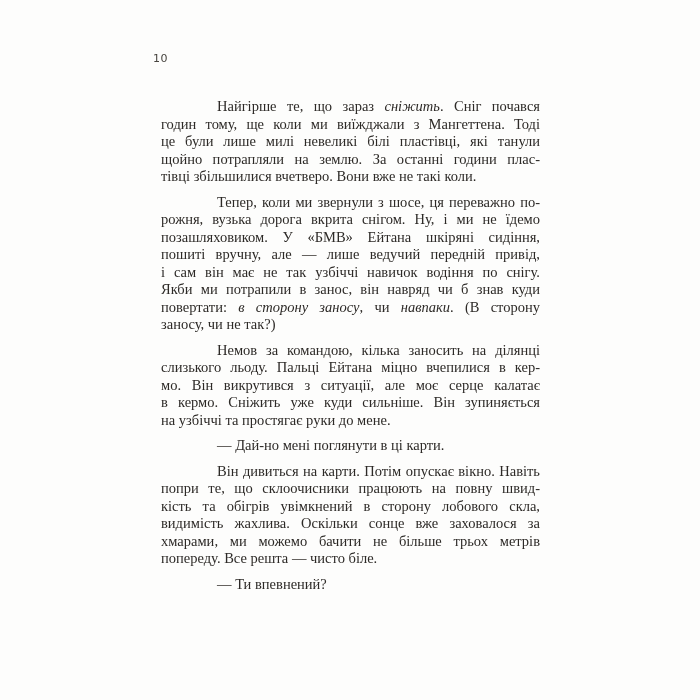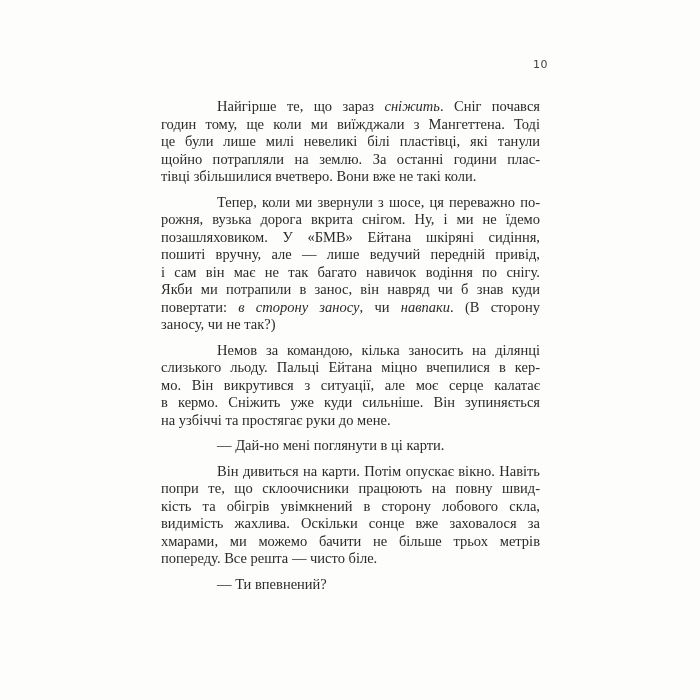--- a/index.html
+++ b/index.html
@@ -11,24 +11,24 @@
     position: relative;
     width: 700px;
     height: 700px;
     background: #fdfdfc;
     overflow: hidden;
     font-family: "Liberation Serif", "DejaVu Serif", serif;
     color: #2d2a27;
   }
   .folio {
     position: absolute;
-    top: 58px;
+    top: 52px;
     left: 153px;
     width: 395px;
-    text-align: right;
+    text-align: left;
     font-family: "DejaVu Sans", sans-serif;
     font-size: 11px;
     letter-spacing: 0.5px;
     color: #47443f;
   }
   .body-text {
     position: absolute;
     top: 90px;
     left: 153px;
     width: 395px;
@@ -66,21 +66,21 @@
         <div class="text-line"><span>годин тому, ще коли ми виїжджали з Мангеттена. Тоді</span></div>
         <div class="text-line"><span>це були лише милі невеликі білі пластівці, які танули</span></div>
         <div class="text-line"><span>щойно потрапляли на землю. За останні години плас-</span></div>
         <div class="text-line last"><span>тівці збільшилися вчетверо. Вони вже не такі коли.</span></div>
       </div>
       <div class="paragraph">
         <div class="text-line"><span>Тепер, коли ми звернули з шосе, ця переважно по-</span></div>
         <div class="text-line"><span>рожня, вузька дорога вкрита снігом. Ну, і ми не їдемо</span></div>
         <div class="text-line"><span>позашляховиком. У «БМВ» Ейтана шкіряні сидіння,</span></div>
         <div class="text-line"><span>пошиті вручну, але — лише ведучий передній привід,</span></div>
-        <div class="text-line"><span>і сам він має не так багато навичок водіння по снігу.</span></div>
+        <div class="text-line"><span>і сам він має не так узбіччі навичок водіння по снігу.</span></div>
         <div class="text-line"><span>Якби ми потрапили в занос, він навряд чи б знав куди</span></div>
         <div class="text-line"><span>повертати: </span><span class="seg-italic">в сторону заносу</span><span>, чи </span><span class="seg-italic">навпаки</span><span>. (В сторону</span></div>
         <div class="text-line last"><span>заносу, чи не так?)</span></div>
       </div>
       <div class="paragraph">
         <div class="text-line"><span>Немов за командою, кілька заносить на ділянці</span></div>
         <div class="text-line"><span>слизького льоду. Пальці Ейтана міцно вчепилися в кер-</span></div>
         <div class="text-line"><span>мо. Він викрутився з ситуації, але моє серце калатає</span></div>
         <div class="text-line"><span>в кермо. Сніжить уже куди сильніше. Він зупиняється</span></div>
         <div class="text-line last"><span>на узбіччі та простягає руки до мене.</span></div>

